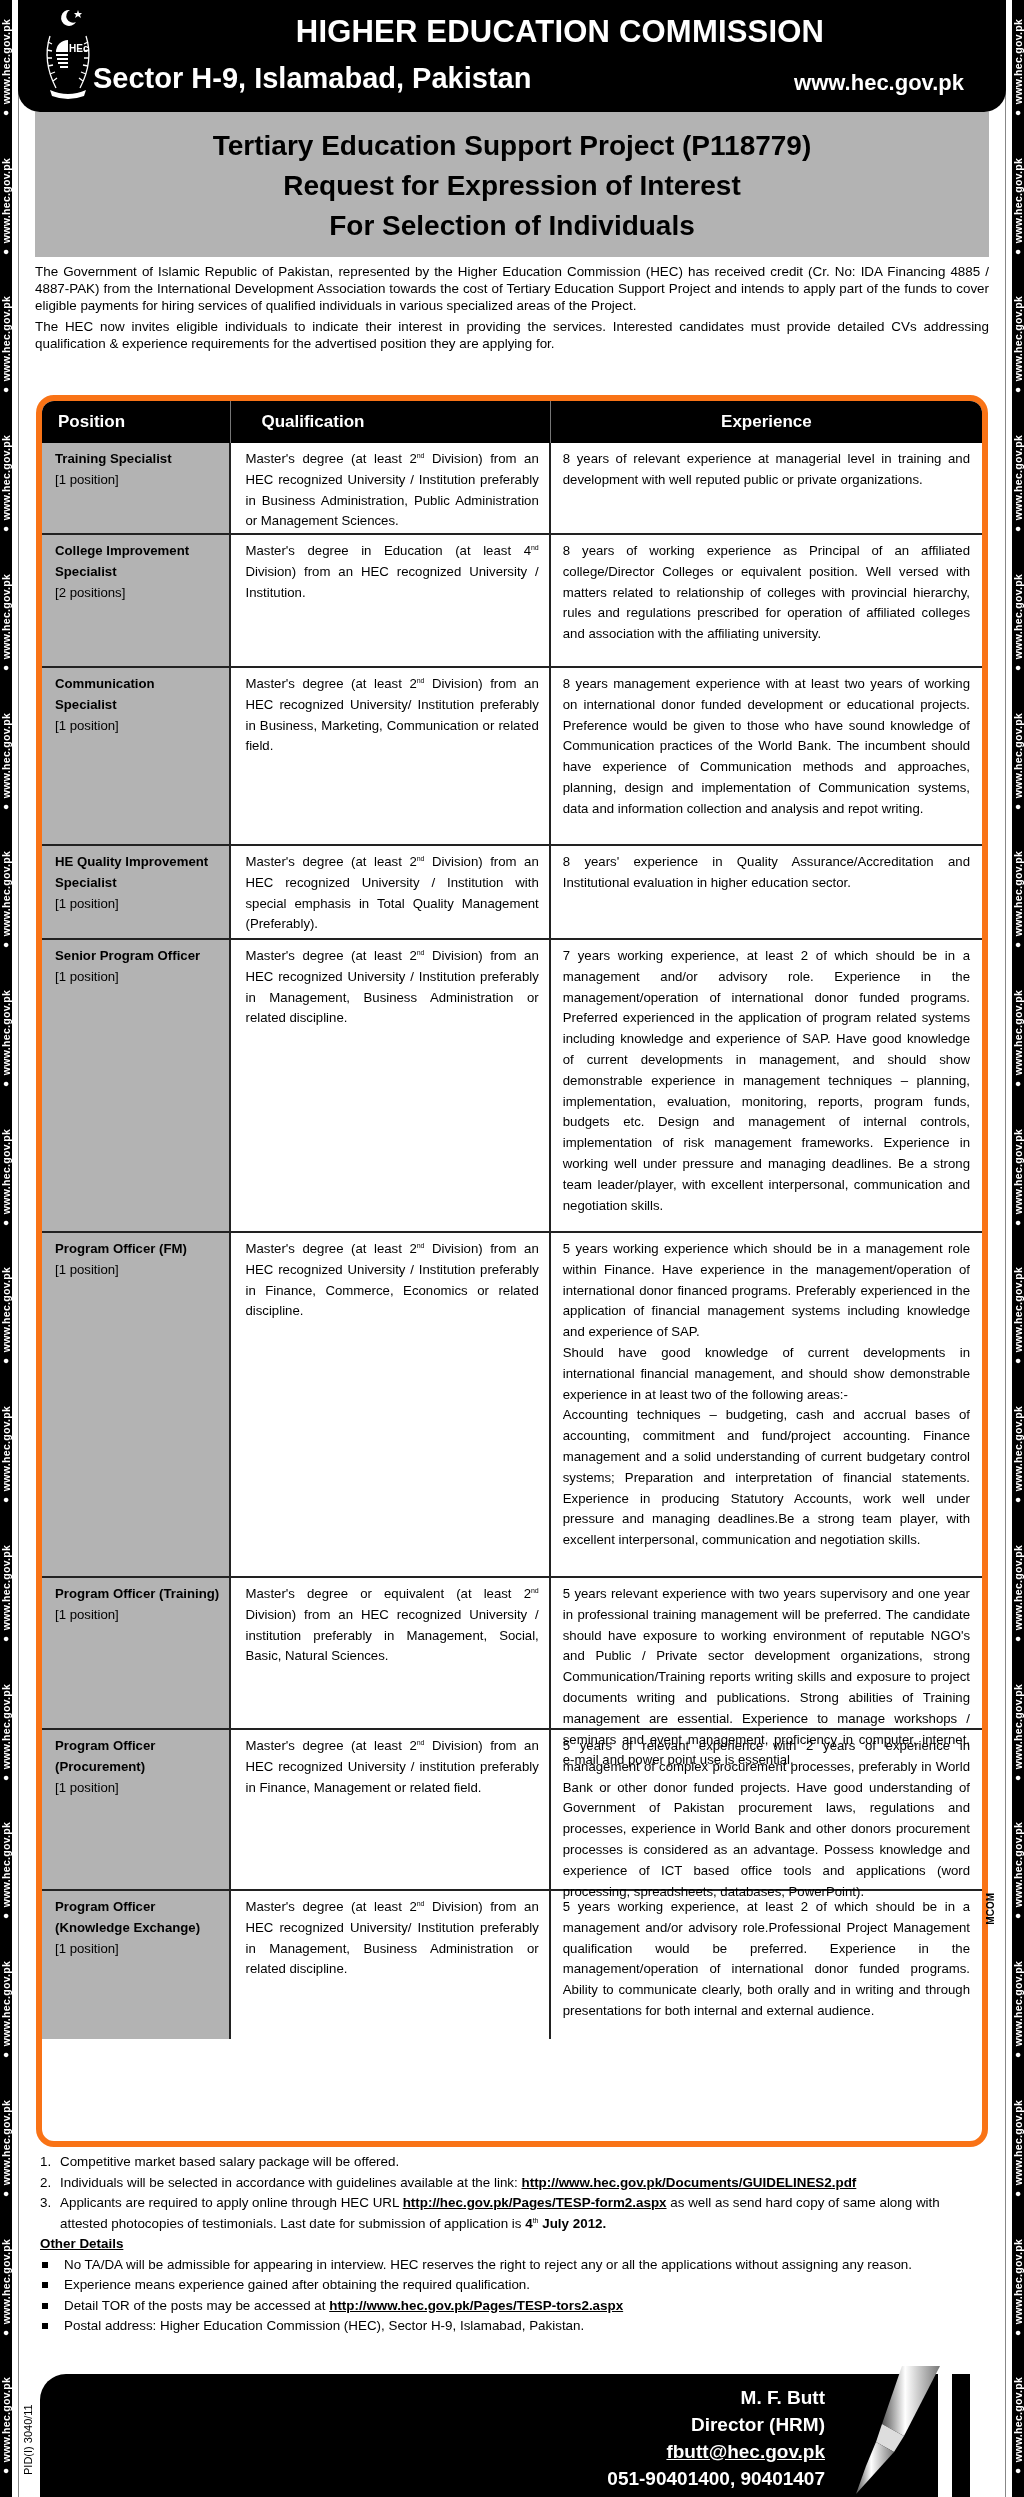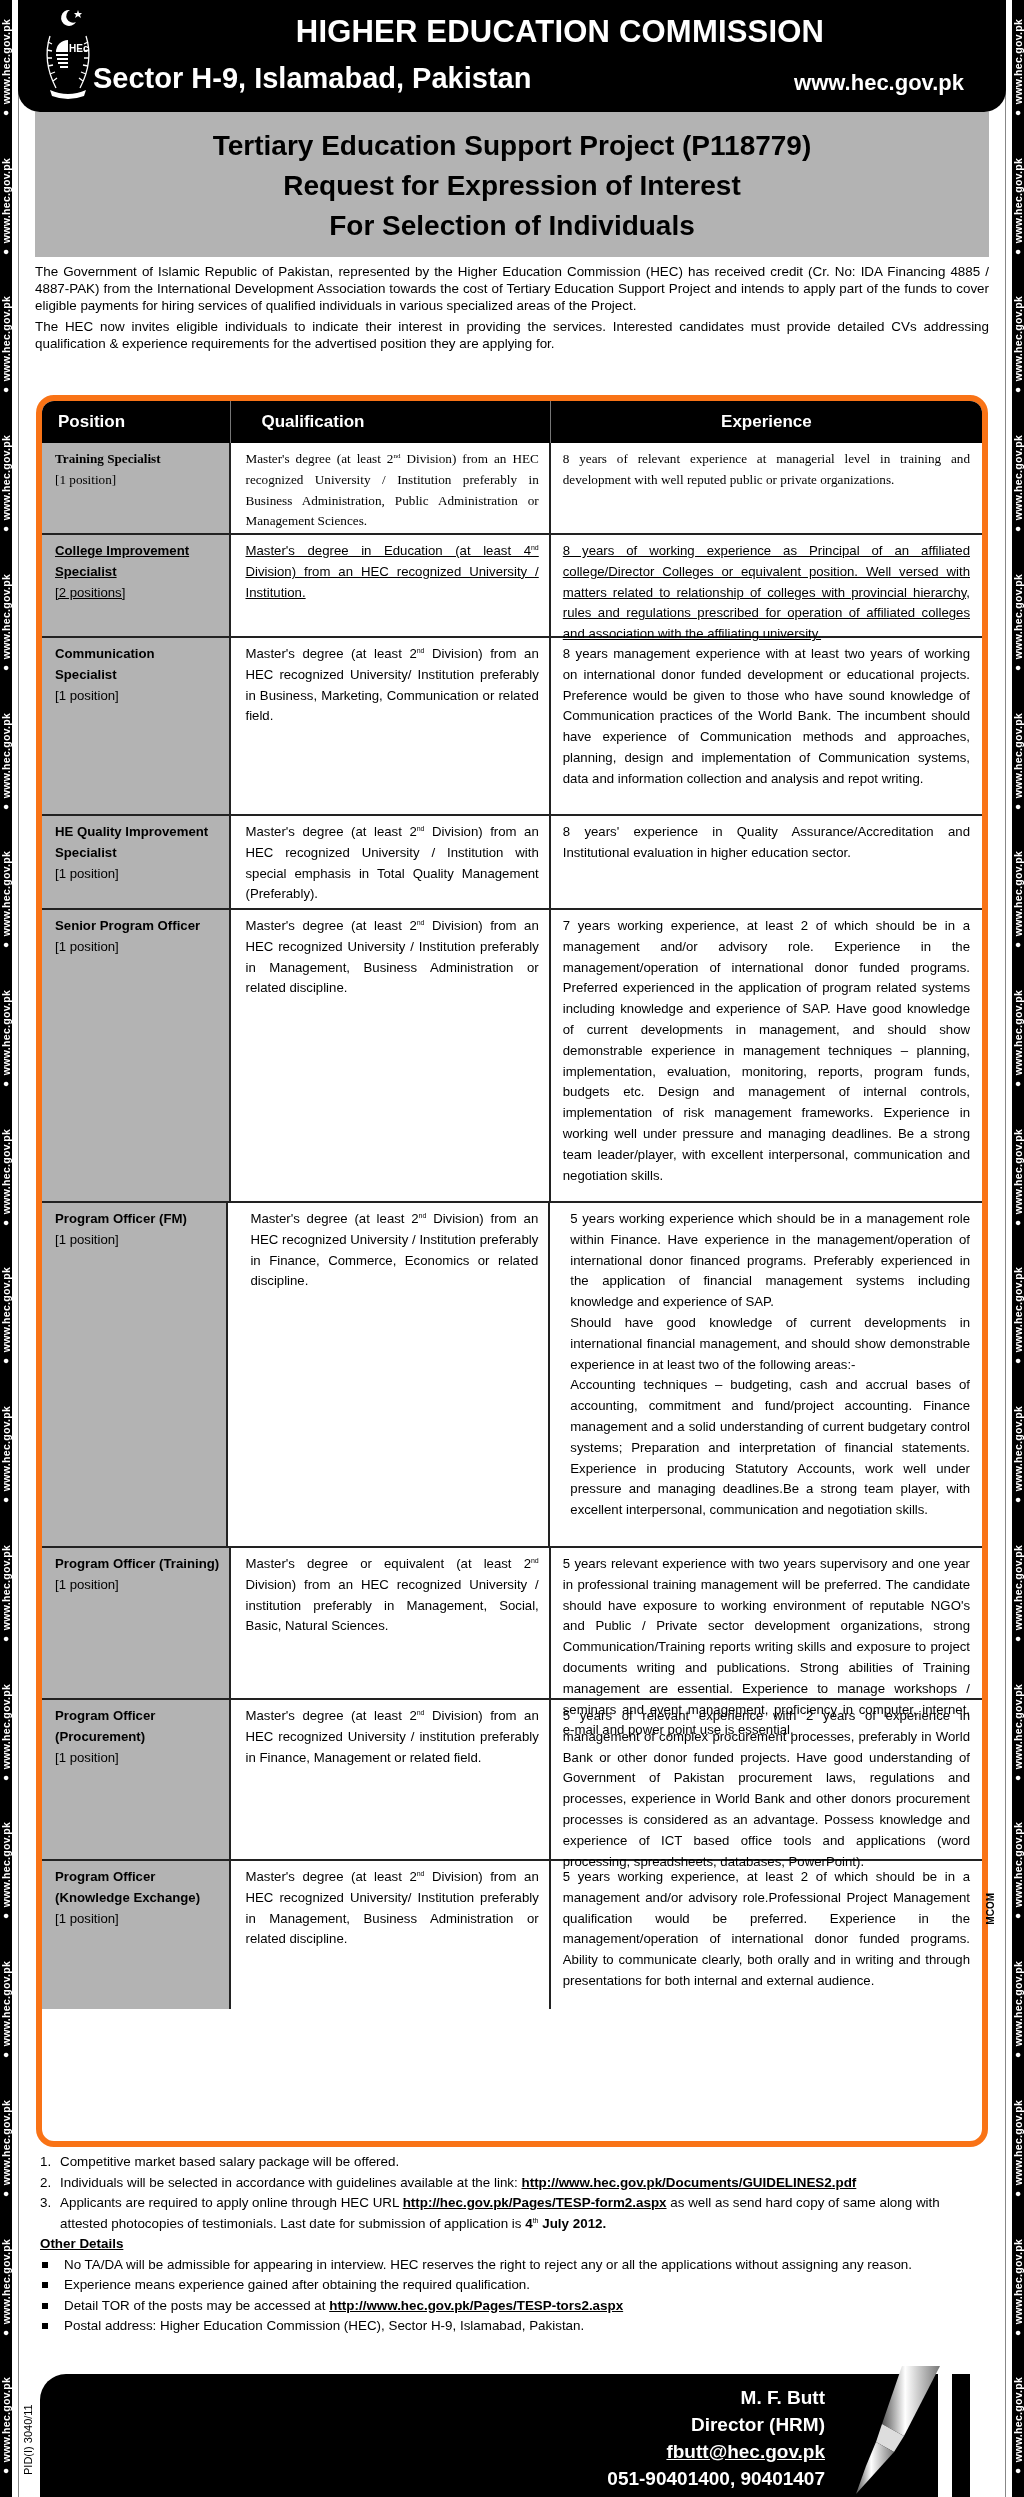--- a/index.html
+++ b/index.html
@@ -32,21 +32,21 @@
   .th { display: flex; align-items: center; border-right: 1px solid #777; }
   .th:last-child { border-right: none; }
   .col-pos { width: 191px; }
   .col-qual { width: 322px; }
   .col-exp { width: 435px; }
   .th.col-pos { padding-left: 16px; }
   .th.col-qual { padding-left: 30px; }
   .th.col-exp { justify-content: center; padding-right: 0; }
 
   .row { display: flex; border-top: 2px solid #222; }
-  .row:first-of-type { border-top: none; font-family: Liberation Serif, serif; }
+  .row:first-of-type { border-top: none; }
   .cell { font-size: 13.2px; line-height: 20.8px; padding: 6px 10px 4px 10px; }
   .cell.col-pos { background: #b3b3b3; border-right: 2px solid #222; padding-left: 13px; }
   .cell.col-qual { border-right: 2px solid #222; text-align: justify; padding-left: 14px; padding-right: 10px; }
   .cell.col-exp { text-align: justify; padding-left: 12px; padding-right: 12px; }
   .pos-name { font-weight: bold; display: block; }
   .pos-count { display: block; }
   sup { font-size: 7px; line-height: 0; vertical-align: super; }
 
   .notes { position: absolute; left: 40px; top: 2152px; width: 948px; font-size: 13.4px; line-height: 20.5px; }
   .notes ol { list-style: none; }
@@ -160,21 +160,21 @@
   </div>
   <div id="tbody">
       <div class="row" style="height: 90px;">
         <div class="cell col-pos">
        <span class="pos-name">Training Specialist</span>
        <span class="pos-count">[1 position]</span>
      </div>
      <div class="cell col-qual"><span>Master's degree (at least 2</span><sup>nd</sup><span> Division) from an HEC recognized University / Institution preferably in Business Administration, Public Administration or Management Sciences.</span></div>
      <div class="cell col-exp"><span>8 years of relevant experience at managerial level in training and development with well reputed public or private organizations.</span></div>
       </div>
-      <div class="row" style="height: 103px; text-decoration: underline;">
+      <div class="row" style="height: 133px;">
         <div class="cell col-pos">
        <span class="pos-name">College Improvement Specialist</span>
        <span class="pos-count">[2 positions]</span>
      </div>
      <div class="cell col-qual"><span>Master's degree in Education (at least 4</span><sup>nd</sup><span> Division) from an HEC recognized University / Institution.</span></div>
      <div class="cell col-exp"><span>8 years of working experience as Principal of an affiliated college/Director Colleges or equivalent position. Well versed with matters related to relationship of colleges with provincial hierarchy, rules and regulations prescribed for operation of affiliated colleges and association with the affiliating university.</span></div>
       </div>
       <div class="row" style="height: 178px;">
         <div class="cell col-pos">
        <span class="pos-name">Communication Specialist</span>
@@ -192,21 +192,21 @@
      <div class="cell col-exp"><span>8 years' experience in Quality Assurance/Accreditation and Institutional evaluation in higher education sector.</span></div>
       </div>
       <div class="row" style="height: 293px;">
         <div class="cell col-pos">
        <span class="pos-name">Senior Program Officer</span>
        <span class="pos-count">[1 position]</span>
      </div>
      <div class="cell col-qual"><span>Master's degree (at least 2</span><sup>nd</sup><span> Division) from an HEC recognized University / Institution preferably in Management, Business Administration or related discipline.</span></div>
      <div class="cell col-exp"><span>7 years working experience, at least 2 of which should be in a management and/or advisory role. Experience in the management/operation of international donor funded programs. Preferred experienced in the application of program related systems including knowledge and experience of SAP. Have good knowledge of current developments in management, and should show demonstrable experience in management techniques – planning, implementation, evaluation, monitoring, reports, program funds, budgets etc. Design and management of internal controls, implementation of risk management frameworks. Experience in working well under pressure and managing deadlines. Be a strong team leader/player, with excellent interpersonal, communication and negotiation skills.</span></div>
       </div>
-      <div class="row" style="height: 345px; gap: 8px;">
+      <div class="row" style="height: 345px;">
         <div class="cell col-pos">
        <span class="pos-name">Program Officer (FM)</span>
        <span class="pos-count">[1 position]</span>
      </div>
      <div class="cell col-qual"><span>Master's degree (at least 2</span><sup>nd</sup><span> Division) from an HEC recognized University / Institution preferably in Finance, Commerce, Economics or related discipline.</span></div>
      <div class="cell col-exp"><span>5 years working experience which should be in a management role within Finance. Have experience in the management/operation of international donor financed programs. Preferably experienced in the application of financial management systems including knowledge and experience of SAP.</span><br><span>Should have good knowledge of current developments in international financial management, and should show demonstrable experience in at least two of the following areas:-</span><br><span>Accounting techniques – budgeting, cash and accrual bases of accounting, commitment and fund/project accounting. Finance management and a solid understanding of current budgetary control systems; Preparation and interpretation of financial statements. Experience in producing Statutory Accounts, work well under pressure and managing deadlines.Be a strong team player, with excellent interpersonal, communication and negotiation skills.</span></div>
       </div>
       <div class="row" style="height: 152px;">
         <div class="cell col-pos">
        <span class="pos-name">Program Officer (Training)</span>

